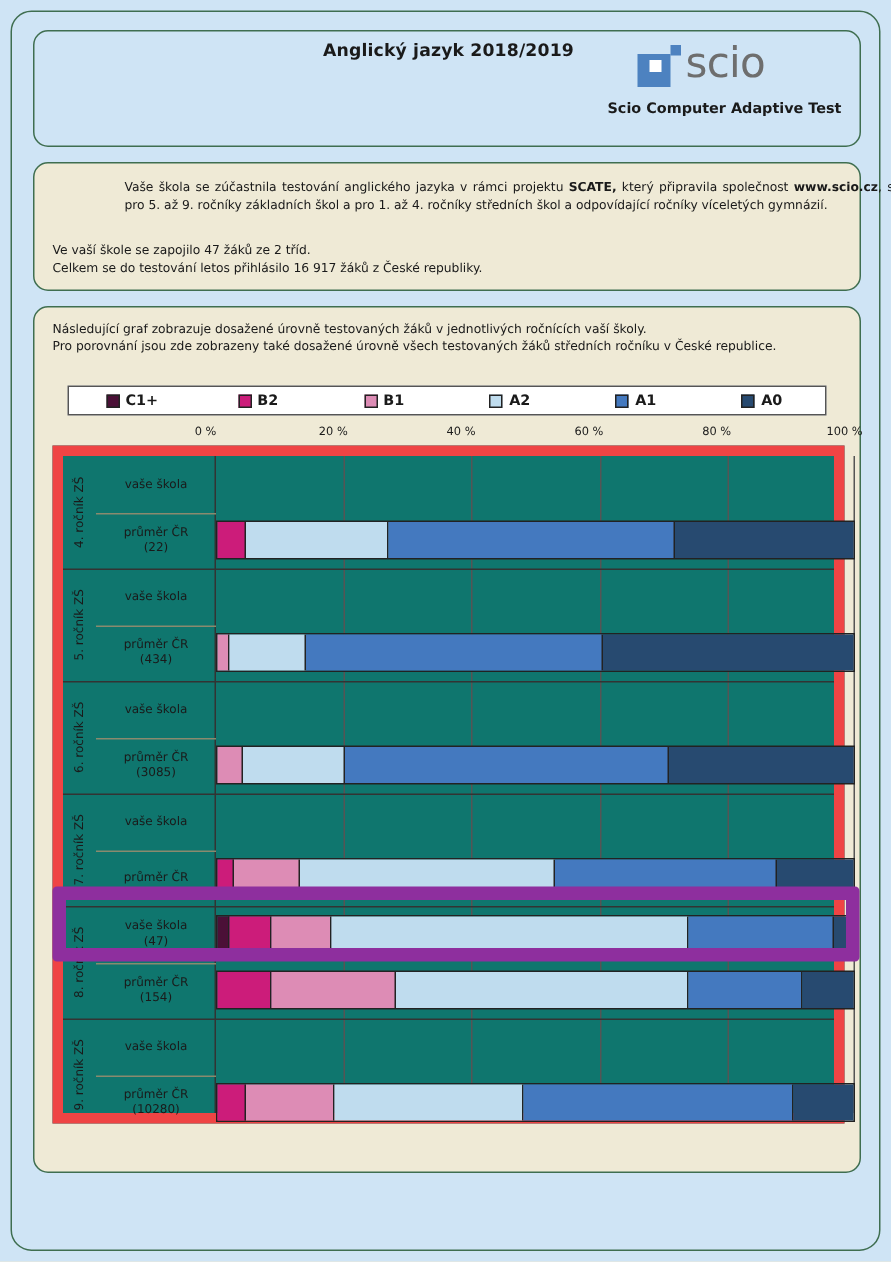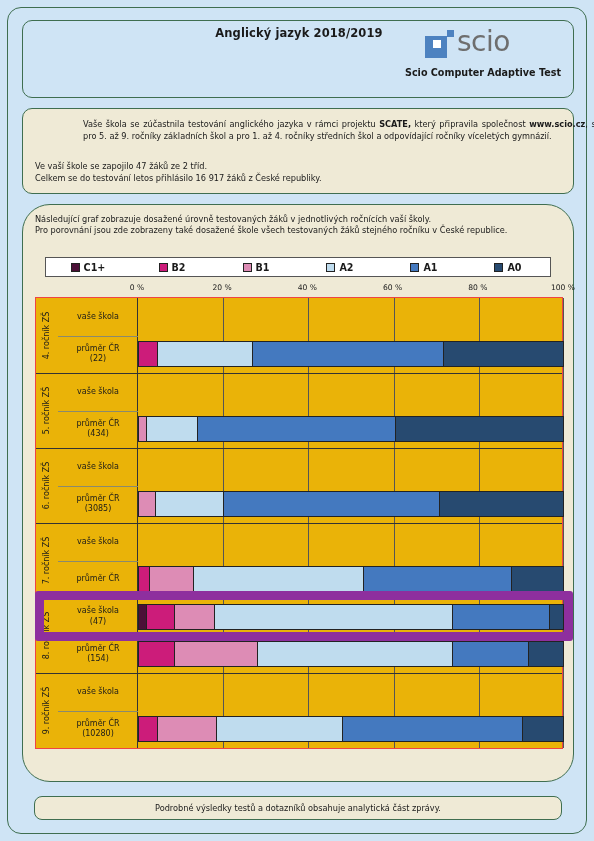--- a/index.html
+++ b/index.html
@@ -51,38 +51,38 @@
     background:#efead6;border:1.2px solid #3f6e50;border-radius:10px;
     box-sizing:border-box;position:absolute;
   }
   .intro{left:14px;top:100px;width:552px;height:86px;}
   .intro p{margin:0;font-size:8.2px;line-height:11.6px;}
   .intro .p1{position:absolute;left:12px;top:10px;width:528px;text-align:justify;margin-left:48px;}
   .intro .p2{position:absolute;left:12px;top:52px;width:528px;}
   .intro .p3{position:absolute;left:12px;top:64px;width:528px;}
   b{font-weight:bold;}
   
-  .chartpanel{left:14px;top:196px;width:552px;height:578px;border-radius:28px;}
+  .chartpanel{left:14px;top:196px;width:552px;height:578px;}
   .chart-desc{position:absolute;left:12px;top:9px;width:524px;font-size:8.2px;line-height:11.4px;}
   
   .legend{
     position:absolute;left:22px;top:52px;width:506px;height:20px;
     background:#ffffff;border:1px solid #555;box-sizing:border-box;
     display:flex;align-items:center;
   }
   .legend-item{flex:1;display:flex;align-items:center;justify-content:center;gap:4px;}
   .legend-sw{width:9px;height:9px;border:1px solid #222;box-sizing:border-box;}
   .legend-lb{font-size:9.6px;font-weight:bold;}
   
   .axis{position:absolute;left:0;top:78px;width:552px;height:14px;}
   .axis span{position:absolute;font-size:7.6px;transform:translateX(-50%);white-space:nowrap;}
   
   .plot{
     position:absolute;left:12px;top:92px;width:528px;height:452px;
-    border:1px solid #ef4444;box-sizing:border-box;background:#eab308;
+    border:7px solid #ef4444;box-sizing:border-box;background:#0f766e;
   }
   .labelcol{
     position:absolute;left:0;top:0;width:102px;height:100%;
     border-right:1.2px solid #333;box-sizing:border-box;
   }
   .gridarea{position:absolute;left:102px;top:0;right:0;height:100%;}
   .gridline{position:absolute;top:0;bottom:0;width:1px;background:#555;}
   .grade{position:absolute;left:0;width:100%;box-sizing:border-box;}
   .grade-sep{position:absolute;left:0;width:100%;height:1.2px;background:#333;}
   .gradelabel{
@@ -138,21 +138,21 @@
     <p class="p1">
       <span>Vaše škola se zúčastnila testování anglického jazyka v rámci projektu </span><b>SCATE,</b><span> který připravila společnost </span><b>www.scio.cz</b><span>, s.r.o. pro 5. až 9. ročníky základních škol a pro 1. až 4. ročníky středních škol a odpovídající ročníky víceletých gymnázií.</span>
     </p>
     <p class="p2">Ve vaší škole se zapojilo 47 žáků ze 2 tříd.</p>
     <p class="p3">Celkem se do testování letos přihlásilo 16 917 žáků z České republiky.</p>
   </div>
 
   <div class="panel chartpanel">
     <div class="chart-desc">
       <div>Následující graf zobrazuje dosažené úrovně testovaných žáků v jednotlivých ročnících vaší školy.</div>
-      <div>Pro porovnání jsou zde zobrazeny také dosažené škole všech testovaných žáků stejného ročníku v České republice.</div>
+      <div>Pro porovnání jsou zde zobrazeny také dosažené úrovně všech testovaných žáků středních ročníku v České republice.</div>
     </div>
 
     <div class="legend" id="legend">
         <div class="legend-item">
           <span class="legend-sw" style="background: rgb(75, 16, 55);"></span>
           <span class="legend-lb">C1+</span>
         </div>
         <div class="legend-item">
           <span class="legend-sw" style="background: rgb(204, 28, 122);"></span>
           <span class="legend-lb">B2</span>
@@ -320,17 +320,14 @@
             <div class="seg" title="A2: 29.5 %" style="width: 29.5%; background: rgb(191, 220, 238);"></div>
             <div class="seg" title="A1: 42.5 %" style="width: 42.5%; background: rgb(68, 121, 191);"></div>
             <div class="seg" title="A0: 9.5 %" style="width: 9.5%; background: rgb(39, 74, 112);"></div>
           </div>
         </div>
       </div>
 
     <div class="highlight" id="highlight" style="top: 386px; height: 49.5px;"></div>
   </div>
 
-  <div class="panel footer">
-    <span>Podrobné výsledky testů a dotazníků obsahuje analytická část zprávy.</span>
-  </div>
 
 </div>
 
 </body></html>

